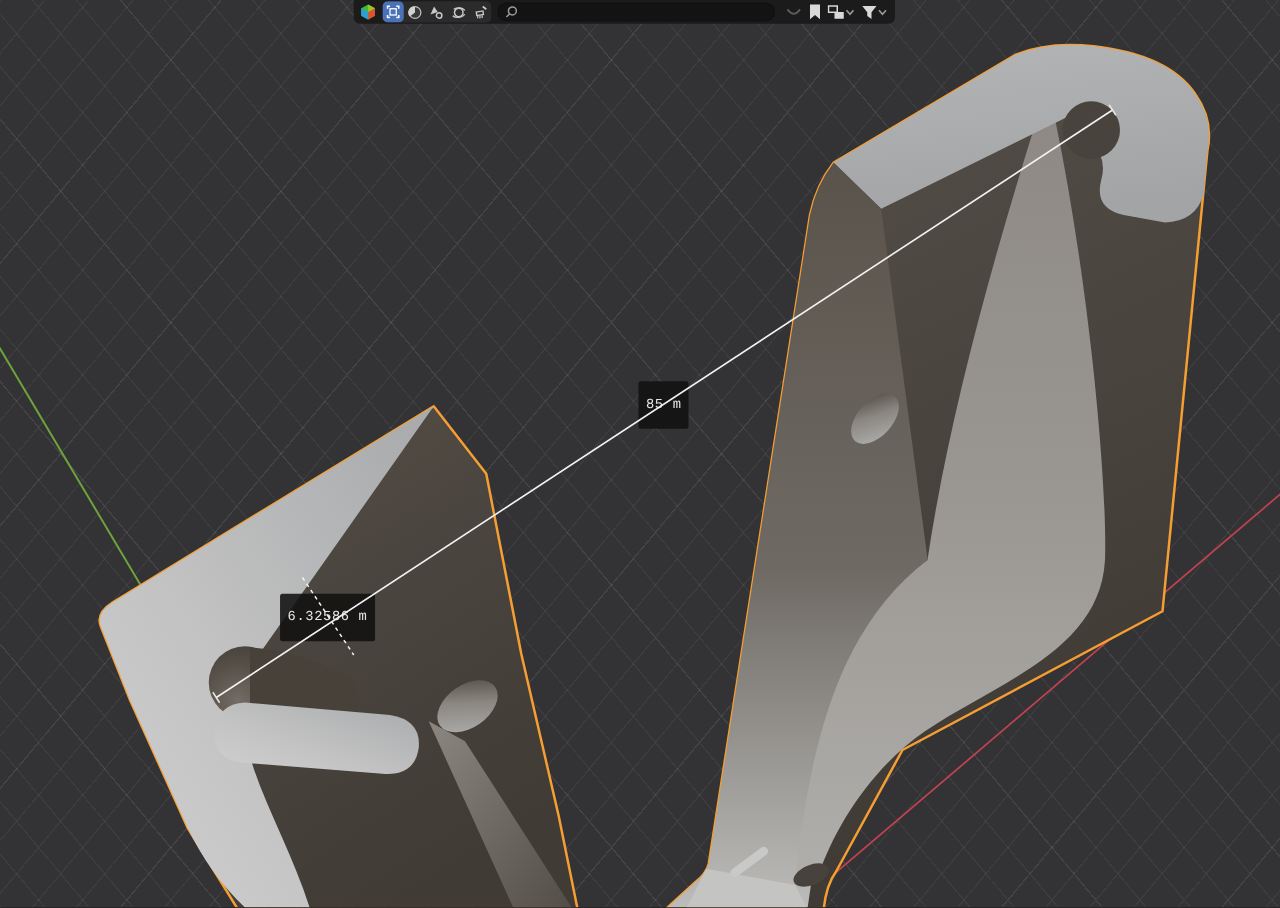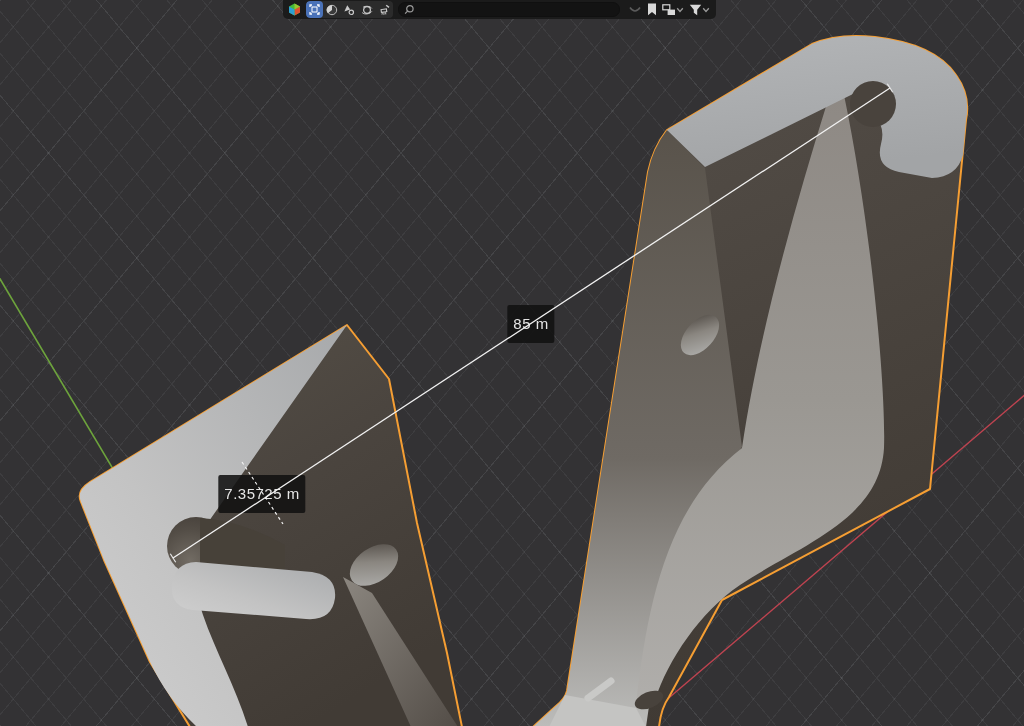--- a/index.html
+++ b/index.html
@@ -13,22 +13,22 @@
       repeating-linear-gradient(130deg, rgba(150,155,160,0.10) 0 1px, transparent 1px 27px),
       repeating-linear-gradient(50deg,  rgba(150,155,160,0.10) 0 1px, transparent 1px 27px),
       repeating-linear-gradient(130deg, rgba(160,165,170,0.07) 0 1px, transparent 1px 135px),
       repeating-linear-gradient(50deg,  rgba(160,165,170,0.07) 0 1px, transparent 1px 135px);
   }
   svg.layer{position:absolute;left:0;top:0;}
 
   
   .badge{position:absolute;transform:translate(-50%,-50%);
     background:rgba(17,17,17,0.88);color:#e6e6e6;
-    font-family:Liberation Sans, sans-serif;
-    font-size:15px;line-height:14px;padding:12px 6px;border-radius:2px;
+    font-family:Liberation Mono, monospace;
+    font-size:11px;line-height:14px;padding:12px 6px;border-radius:2px;
     letter-spacing:0.5px;white-space:nowrap;}
 
   
   .topbar{position:absolute;left:283px;top:0;width:433px;height:19px;
     background:#1b1b1b;border-radius:0 0 5px 5px;
     display:flex;align-items:center;gap:2px;padding:0 4px;box-sizing:border-box;}
   .logo{width:15px;height:15px;display:flex;align-items:center;justify-content:center;margin-right:2px;}
   .toolgroup{display:flex;height:17px;background:#2b2b2b;border-radius:4px;overflow:hidden;}
   .toolbtn{width:18px;height:17px;display:flex;align-items:center;justify-content:center;cursor:default;}
   .toolbtn.active{background:#4a72b8;border-radius:4px;}
@@ -123,21 +123,21 @@
                L 963,155 Q 957,177 932,178 L 899,172 Q 875,167 881,144 Q 886,126 873,115
                Q 859,103 857,92 L 705,167 Z" fill="url(#gLightR)"></path>
       <circle cx="873" cy="104" r="23" fill="#49433d"></circle>
       <path d="M 565,695 L 636,708 L 646,727 L 549,727 Z" fill="#c4c4c2"></path>
       <line x1="588" y1="698" x2="611" y2="681" stroke="#c9c9c7" stroke-width="7" stroke-linecap="round"></line>
       <ellipse cx="700" cy="335" rx="24" ry="14" transform="rotate(-48 700 335)" fill="url(#gHole)"></ellipse>
     </g>
   </svg>
 
   <div class="badge" style="left:531px;top:324px;">85 m</div>
-  <div class="badge" style="left:262px;top:494px;">7.35725 m</div>
+  <div class="badge" style="left:262px;top:494px;">6.32586 m</div>
 
   <svg class="layer" width="1024" height="726" style="pointer-events:none">
     <line x1="173" y1="558" x2="890" y2="88" stroke="#f2f2f2" stroke-width="1.3"></line>
     <line x1="887.3" y1="83.8" x2="892.7" y2="92.2" stroke="#e8e8e8" stroke-width="1.2"></line>
     <line x1="170.3" y1="553.8" x2="175.7" y2="562.2" stroke="#e8e8e8" stroke-width="1.2"></line>
     <line x1="242" y1="462" x2="283" y2="524" stroke="#f2f2f2" stroke-width="1.2" stroke-dasharray="3 3"></line>
   </svg>
 
   <div class="topbar">
 

